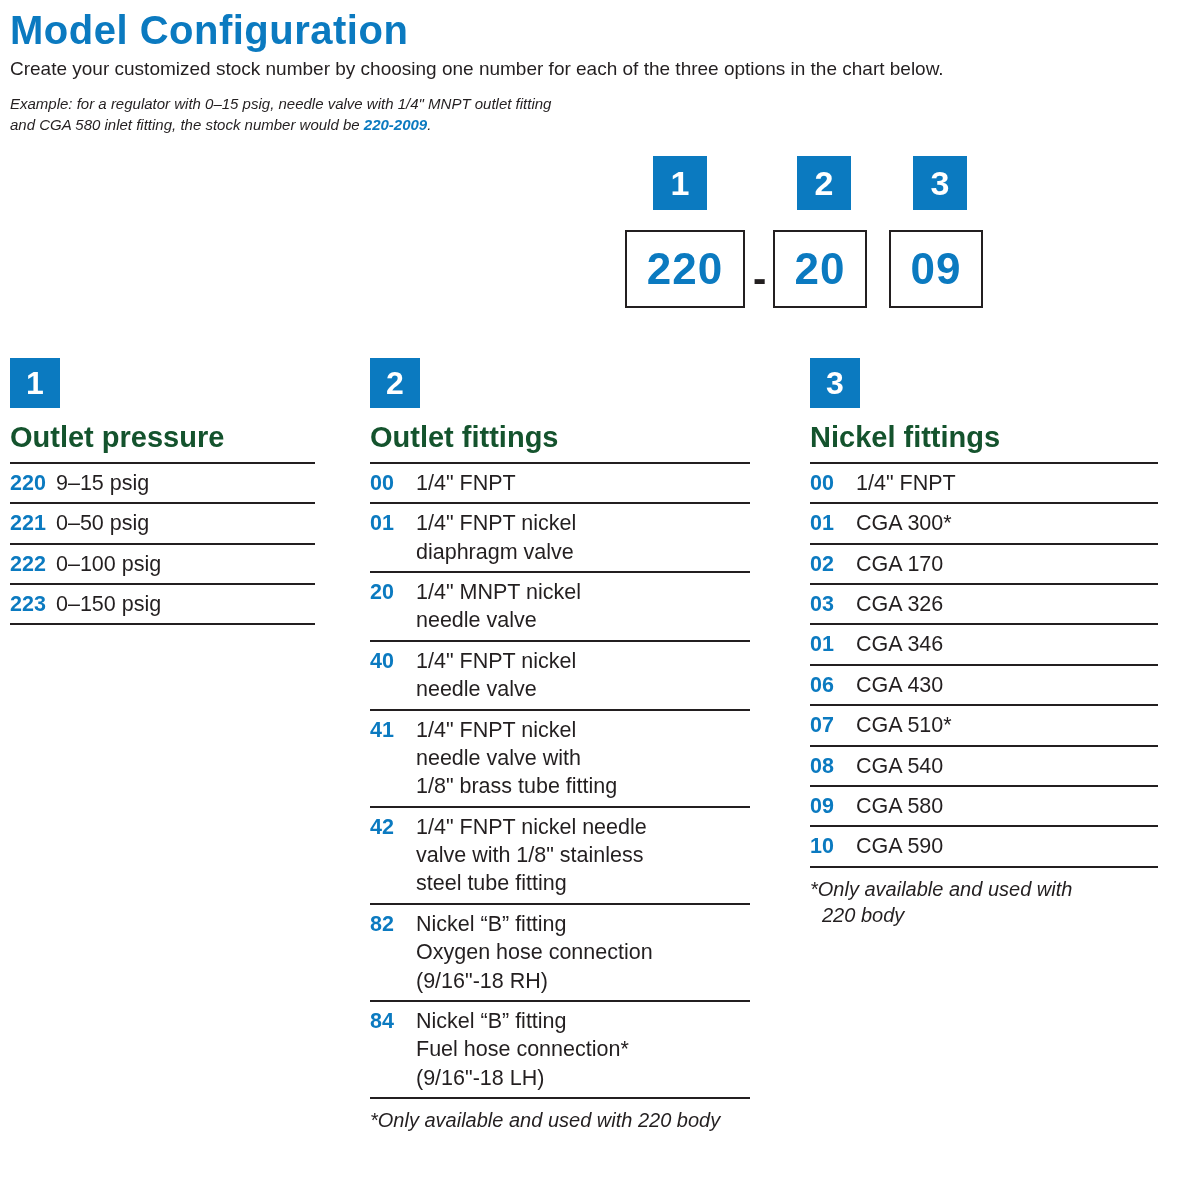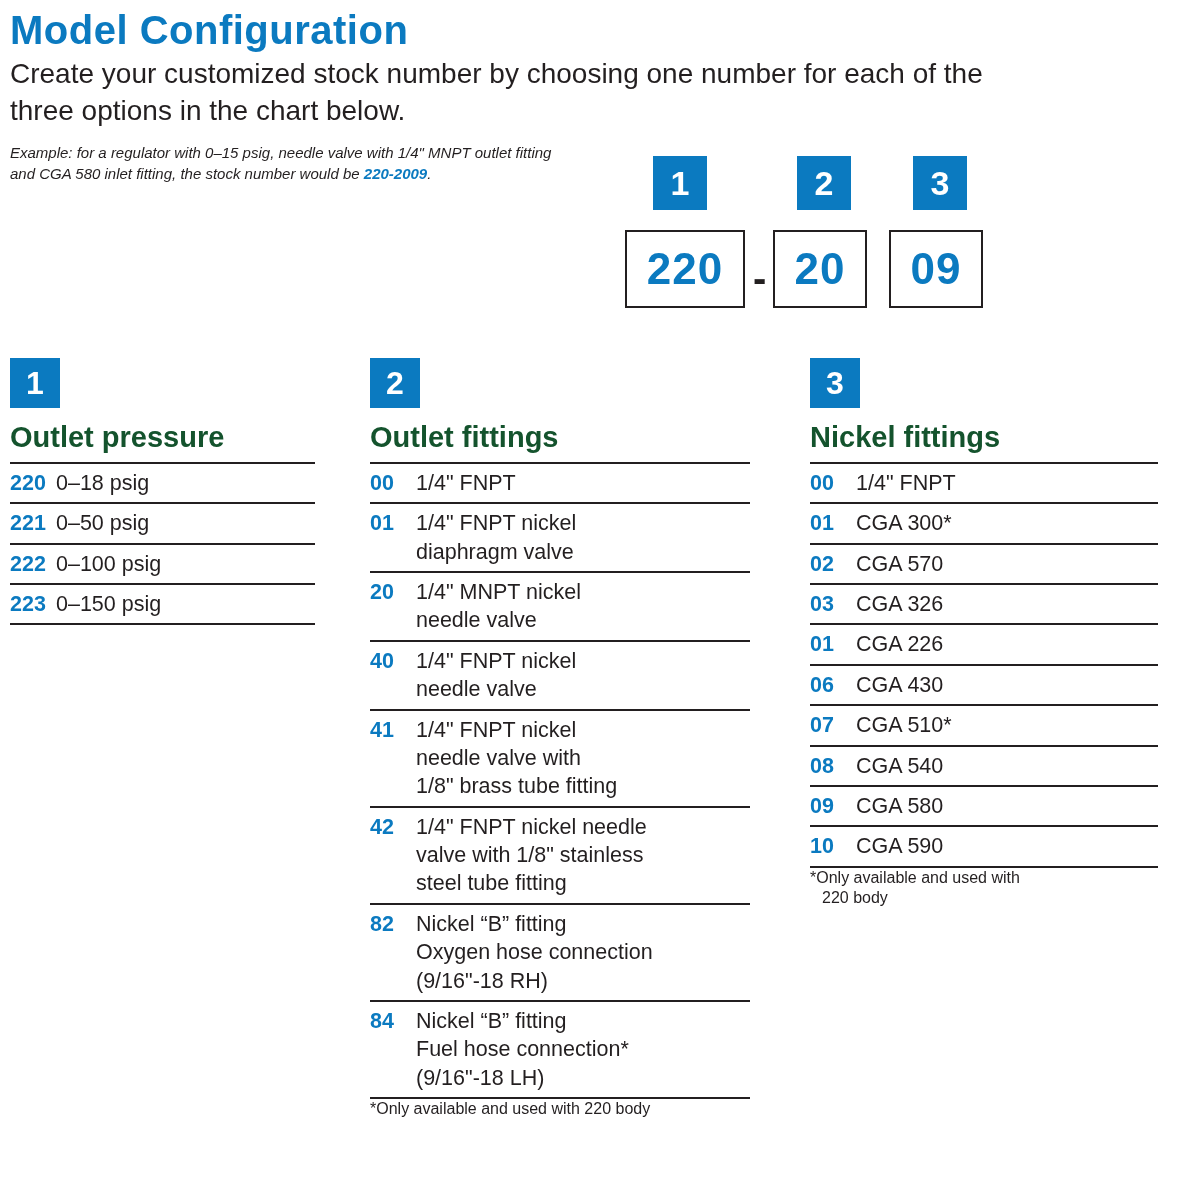--- a/index.html
+++ b/index.html
@@ -23,21 +23,21 @@
   }
   .title {
     color: #0b7ac0;
     font-size: 40px;
     font-weight: bold;
     letter-spacing: 0.5px;
     margin: 0 0 4px 0;
     line-height: 1.1;
   }
   .intro {
-    font-size: 28px;
+    font-size: 19px;
     line-height: 1.32;
     margin: 0 0 12px 0;
     max-width: 1175px;
   }
   .example {
     font-style: italic;
     font-size: 15px;
     line-height: 1.42;
     width: 545px;
     margin: 0;
@@ -144,22 +144,24 @@
   .row .desc {
     font-size: 21.5px;
     line-height: 1.32;
     white-space: pre-line;
   }
   .rows.w1 { width: 305px; }
   .rows.w2 { width: 380px; }
   .rows.w3 { width: 348px; }
 
   .footnote {
-    font-size: 16px;
+    font-style: italic;
+    font-size: 20px;
     line-height: 1.3;
+    padding-top: 8px;
     white-space: pre-line;
   }
   .footnote.fn3 { padding-left: 12px; text-indent: -12px; }
   .col-2 .footnote { padding-left: 12px; text-indent: -12px; }
 </style>
 </head>
 <body>
 
 <div class="page">
 
@@ -181,21 +183,21 @@
   </div>
 
   <div class="columns">
 
     <div class="col col-1">
       <div class="col-badge">1</div>
       <h2 class="col-head">Outlet pressure</h2>
       <div class="rows w1">
         <div class="row">
           <span class="code">220</span>
-          <span class="desc">0–18 psig</span>
+          <span class="desc">9–15 psig</span>
         </div>
         <div class="row">
           <span class="code">221</span>
           <span class="desc">0–50 psig</span>
         </div>
         <div class="row">
           <span class="code">222</span>
           <span class="desc">0–100 psig</span>
         </div>
         <div class="row">
@@ -263,29 +265,29 @@
         <div class="row">
           <span class="code">00</span>
           <span class="desc">1/4" FNPT</span>
         </div>
         <div class="row">
           <span class="code">01</span>
           <span class="desc">CGA 300*</span>
         </div>
         <div class="row">
           <span class="code">02</span>
-          <span class="desc">CGA 570</span>
+          <span class="desc">CGA 170</span>
         </div>
         <div class="row">
           <span class="code">03</span>
           <span class="desc">CGA 326</span>
         </div>
         <div class="row">
           <span class="code">01</span>
-          <span class="desc">CGA 226</span>
+          <span class="desc">CGA 346</span>
         </div>
         <div class="row">
           <span class="code">06</span>
           <span class="desc">CGA 430</span>
         </div>
         <div class="row">
           <span class="code">07</span>
           <span class="desc">CGA 510*</span>
         </div>
         <div class="row">

